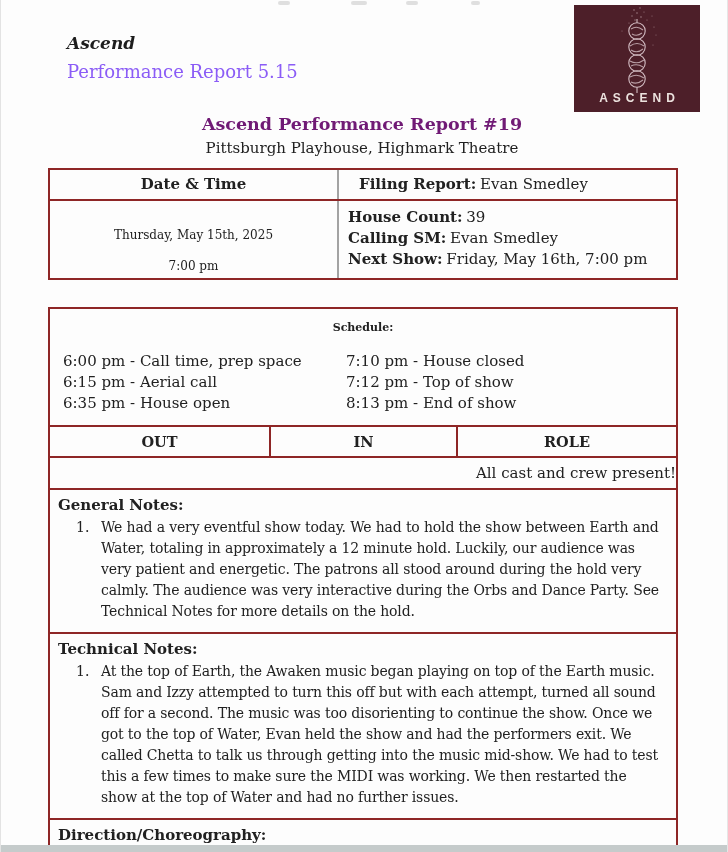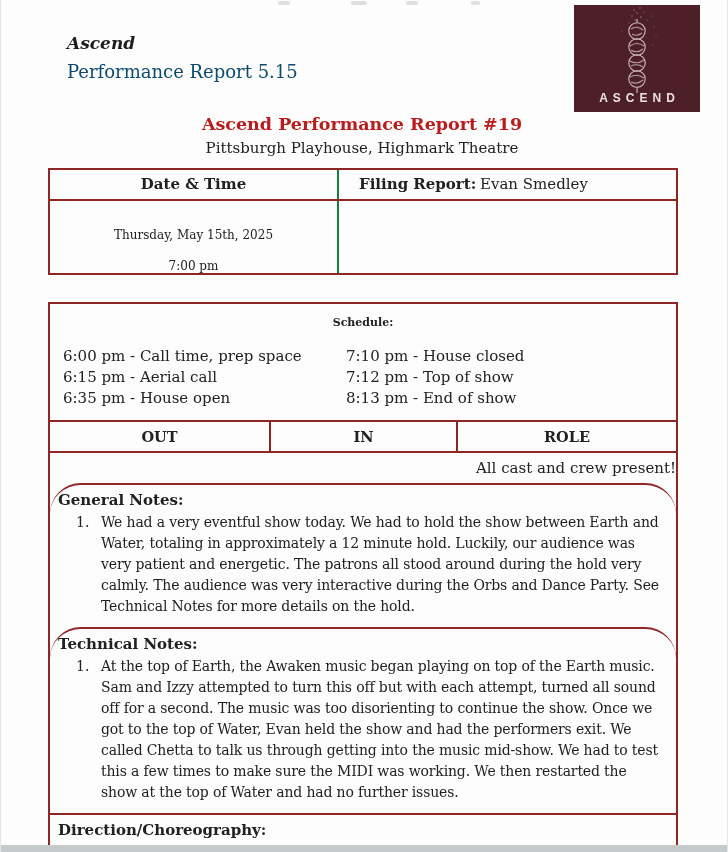--- a/index.html
+++ b/index.html
@@ -12,39 +12,39 @@
   .top-frag { position:absolute; top:0; left:0; width:100%; height:6px; }
   .top-frag span { position:absolute; top:1px; height:4px; background:#cfcfcf; opacity:.65; border-radius:2px; }
 
   
   .bottom-bar { position:absolute; left:0; bottom:0; width:100%; height:7px; background:#c5cbcb; }
 
   
   .doc { padding:0 51px 0 47px; }
   .header { padding-top:32px; padding-left:19px; }
   .brand { font-size:17px; font-weight:bold; font-style:italic; line-height:22px; color:#1d1d1d; }
-  .subtitle { font-size:18px; line-height:24px; margin-top:6px; color:#0c4a6e; }
+  .subtitle { font-size:18px; line-height:24px; margin-top:6px; color:#8b5cf6; }
 
   .logo { position:absolute; top:5px; right:27px; width:126px; height:107px; background:#4d1f29; }
   .logo svg { display:block; }
   .wordmark { position:absolute; bottom:7px; left:0; width:100%; text-align:center;
               font-family:"Liberation Sans", sans-serif; font-weight:700; font-size:12px;
               letter-spacing:5px; text-indent:5px; color:#ece2de; }
 
   
   .title-block { text-align:center; margin-top:28px; }
-  .doc-title { font-size:17.5px; font-weight:bold; line-height:24px; color:#b91c1c; }
+  .doc-title { font-size:17.5px; font-weight:bold; line-height:24px; color:#701a75; }
   .doc-venue { font-size:15px; line-height:21px; margin-top:2px; }
 
   
   .t { border:2px solid #8e2626; margin-left:0; width:630px; margin-left:0; }
   .t1 { margin-top:9px; }
   .t1 .r1 { display:grid; grid-template-columns:289px 1fr; border-bottom:2px solid #8e2626; }
   .t1 .r2 { display:grid; grid-template-columns:289px 1fr; }
-  .t1 .c-left { border-right:2px solid #15803d; }
+  .t1 .c-left { border-right:2px solid #a3a3a3; }
   .cell-datetime-h { text-align:center; font-weight:bold; font-size:15px; line-height:29px; }
   .cell-filing { font-size:15px; line-height:29px; padding-left:20px; }
   .cell-date { text-align:center; font-size:12px; padding-top:27px; }
   .cell-date .time { margin-top:17px; }
   .cell-info { font-size:15px; line-height:21px; padding:6px 9px 8px 9px; }
   .lbl { font-weight:bold; padding-right:0.25em; }
 
   .t2 { margin-top:27px; }
   .row { border-top:2px solid #8e2626; }
   .row:first-child { border-top:none; }
@@ -54,21 +54,21 @@
   .sched-cols { display:grid; grid-template-columns:296px 1fr; margin-top:12px; }
   .sched-col { font-size:15px; line-height:21px; }
   .sched-col.left { padding-left:13px; }
 
   .row-outs { display:grid; grid-template-columns:219px 187px 1fr; }
   .row-outs .hcell { text-align:center; font-weight:bold; font-size:14.5px; line-height:29px; }
   .row-outs .hcell + .hcell { border-left:2px solid #8e2626; }
 
   .row-allcast { text-align:right; font-size:15px; line-height:30px; }
 
-  .row-notes { padding:5px 14px 10px 8px;border-radius:31px; }
+  .row-notes { padding:5px 14px 10px 8px; }
   .row-notes.general { min-height:128px; }
   .row-notes.technical { min-height:147px; }
   .notes-heading { font-weight:bold; font-size:15px; line-height:21px; }
   .note-item { display:grid; grid-template-columns:25px 1fr; margin-left:18px; margin-top:1px; }
   .note-num { font-size:14px; line-height:21px; }
   .note-text { font-size:14px; line-height:21px; letter-spacing:-0.15px; }
 
   .row-direction { padding:5px 8px 7px 8px; min-height:44px; }
   .dir-heading { font-weight:bold; font-size:15px; line-height:20.5px; }
   .dir-text { font-size:15px; line-height:20.5px; }
@@ -136,20 +136,31 @@
         <div class="c-left cell-datetime-h">Date &amp; Time</div>
         <div class="cell-filing">
           <span class="lbl">Filing Report:</span><span>Evan Smedley</span>
         </div>
       </div>
       <div class="r2">
         <div class="c-left cell-date">
           <div>Thursday, May 15th, 2025</div>
           <div class="time">7:00 pm</div>
         </div>
+        <div class="cell-info">
+          <div>
+            <span class="lbl">House Count:</span><span>39</span>
+          </div>
+          <div>
+            <span class="lbl">Calling SM:</span><span>Evan Smedley</span>
+          </div>
+          <div>
+            <span class="lbl">Next Show:</span><span>Friday, May 16th, 7:00 pm</span>
+          </div>
+        </div>
       </div>
     </div>
 
     <div class="t t2">
 
       <div class="row row-schedule">
         <div class="sched-title">Schedule:</div>
         <div class="sched-cols">
           <div class="sched-col left">
             <div>6:00 pm - Call time, prep space</div>

